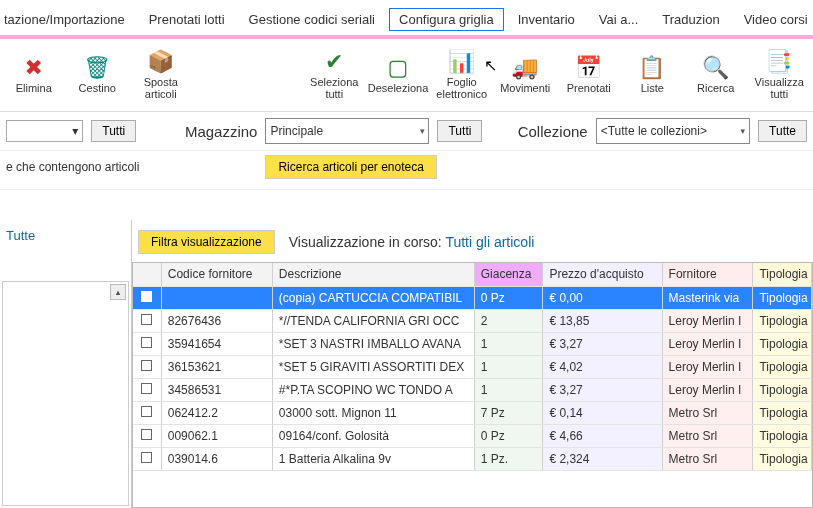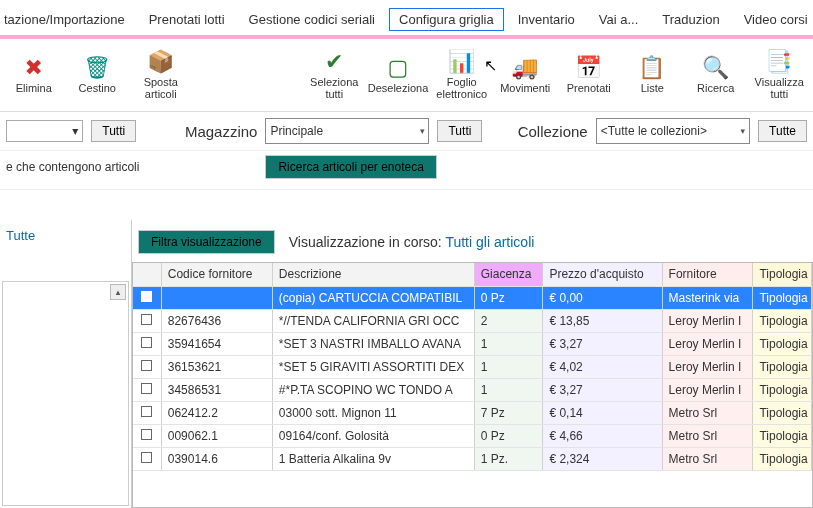--- a/index.html
+++ b/index.html
@@ -29,21 +29,21 @@
   .filter-row { display: flex; align-items: center; gap: 8px; padding: 6px 6px; border-bottom: 1px solid #eee; }
   .filter-row .partial-select { width: 80px; height: 22px; border: 1px solid #aaa; background: #fff; display: inline-flex; align-items: center; justify-content: flex-end; padding-right: 4px; }
   .filter-row label { font-size: 15px; color: #333; }
   .select { height: 26px; border: 1px solid #888; background: #fff; display: inline-flex; align-items: center; justify-content: space-between; padding: 0 4px; font-size: 12px; }
   .select .arrow { font-size: 9px; color: #555; margin-left: 6px; }
   .btn-sm { height: 22px; border: 1px solid #aaa; background: #f0f0f0; padding: 0 10px; font-size: 12px; cursor: pointer; }
 
   
   .filter-row2 { padding: 4px 6px 10px; border-bottom: 1px solid #eee; display:flex; align-items:center; gap:56px;}
   .filter-row2 .txt { font-size: 12px; color: #333; }
-  .btn-flat { height: 24px; border: 1px solid #ccc; background: #0f766e; padding: 0 12px; font-size: 12px; cursor: pointer; }
+  .btn-flat { height: 24px; border: 1px solid #ccc; background: #fde047; padding: 0 12px; font-size: 12px; cursor: pointer; }
 
   
   .body-split { display: flex; position: absolute; top: 220px; left: 0; right: 0; bottom: 0; }
   .left-pane { width: 132px; border-right: 1px solid #ccc; display: flex; flex-direction: column; }
   .left-pane .tutte { color: #0b6aa2; font-size: 13px; padding: 8px 6px; }
   .left-pane .tree-area { flex: 1; border: 1px solid #ccc; margin: 30px 2px 2px 2px; background: #fff; position: relative; }
   .left-pane .scroll-up { position: absolute; right: 2px; top: 2px; width: 16px; height: 16px; background: #eee; border:1px solid #bbb; display:flex; align-items:center; justify-content:center; font-size:9px; color:#555; }
 
   .right-pane { flex: 1; display: flex; flex-direction: column; overflow: hidden; }
   .vis-header { display: flex; align-items: center; gap: 14px; padding: 10px 6px 8px; }

